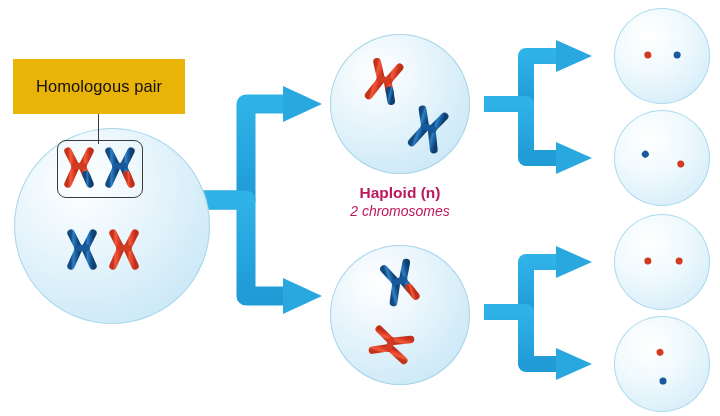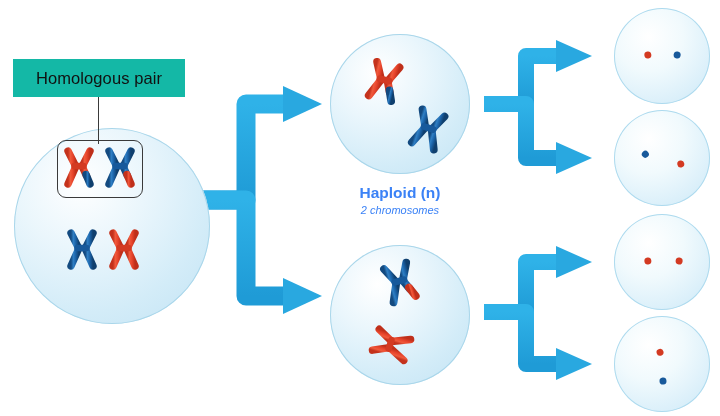--- a/index.html
+++ b/index.html
@@ -39,22 +39,22 @@
   #gamete-2 { top: 110px; }
   #gamete-3 { top: 214px; }
   #gamete-4 { top: 316px; }
 
   
   #homologous-label {
     position: absolute;
     left: 13px;
     top: 59px;
     width: 172px;
-    height: 38px;
-    background: #14b8a6;
+    height: 55px;
+    background: #eab308;
     display: flex;
     align-items: center;
     justify-content: center;
     font-size: 16.5px;
     color: #111111;
     letter-spacing: .1px;
     text-align: center;
   }
   #homologous-connector {
     position: absolute;
@@ -72,25 +72,25 @@
     height: 56px;
     border: 1.3px solid #3a3a3a;
     border-radius: 9px;
     background: transparent;
   }
 
   
   .caption {
     position: absolute;
     text-align: center;
-    color: #3b82f6;
+    color: #be185d;
     line-height: 1.28;
   }
   .caption .l1 { font-weight: bold; font-size: 15.5px; display: block; }
-  .caption .l2 { font-style: italic; font-size: 11px; display: block; }
+  .caption .l2 { font-style: italic; font-size: 14px; display: block; }
   #caption-diploid { left: 12px; top: 300px; width: 200px; }
   #caption-haploid { left: 320px; top: 183px; width: 160px; }
 
   
   .chrom-layer { position: absolute; left: 0; top: 0; width: 100%; height: 100%; pointer-events: none; }
 </style>
 </head>
 <body>
 
 <div id="stage">

